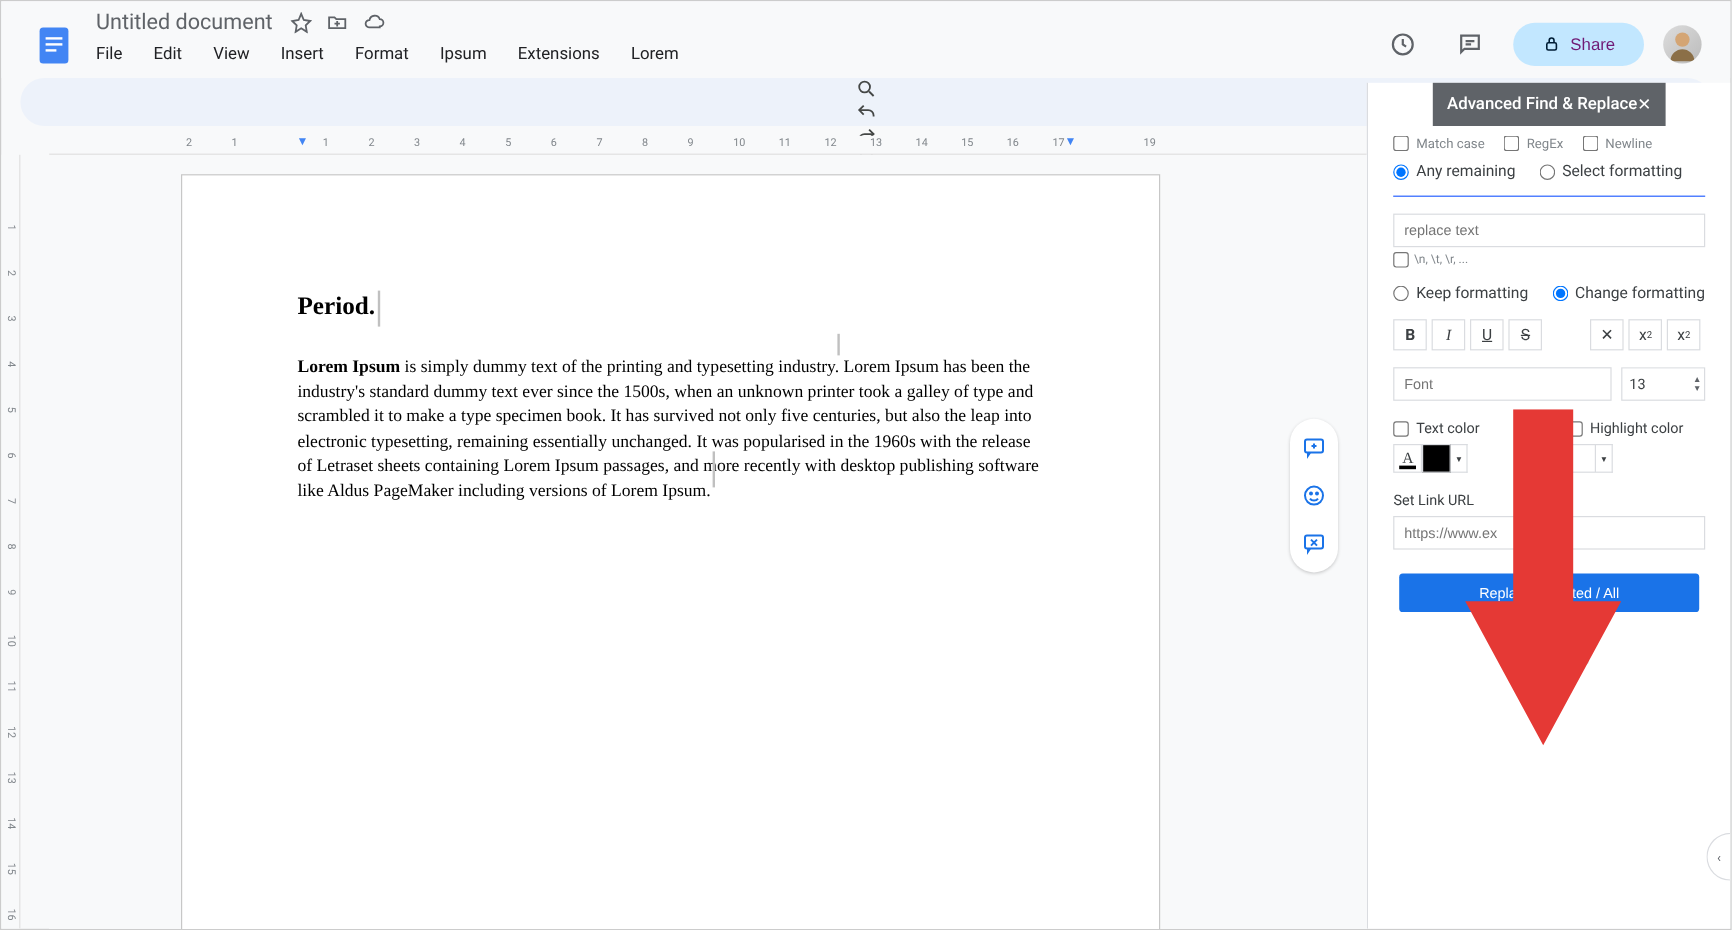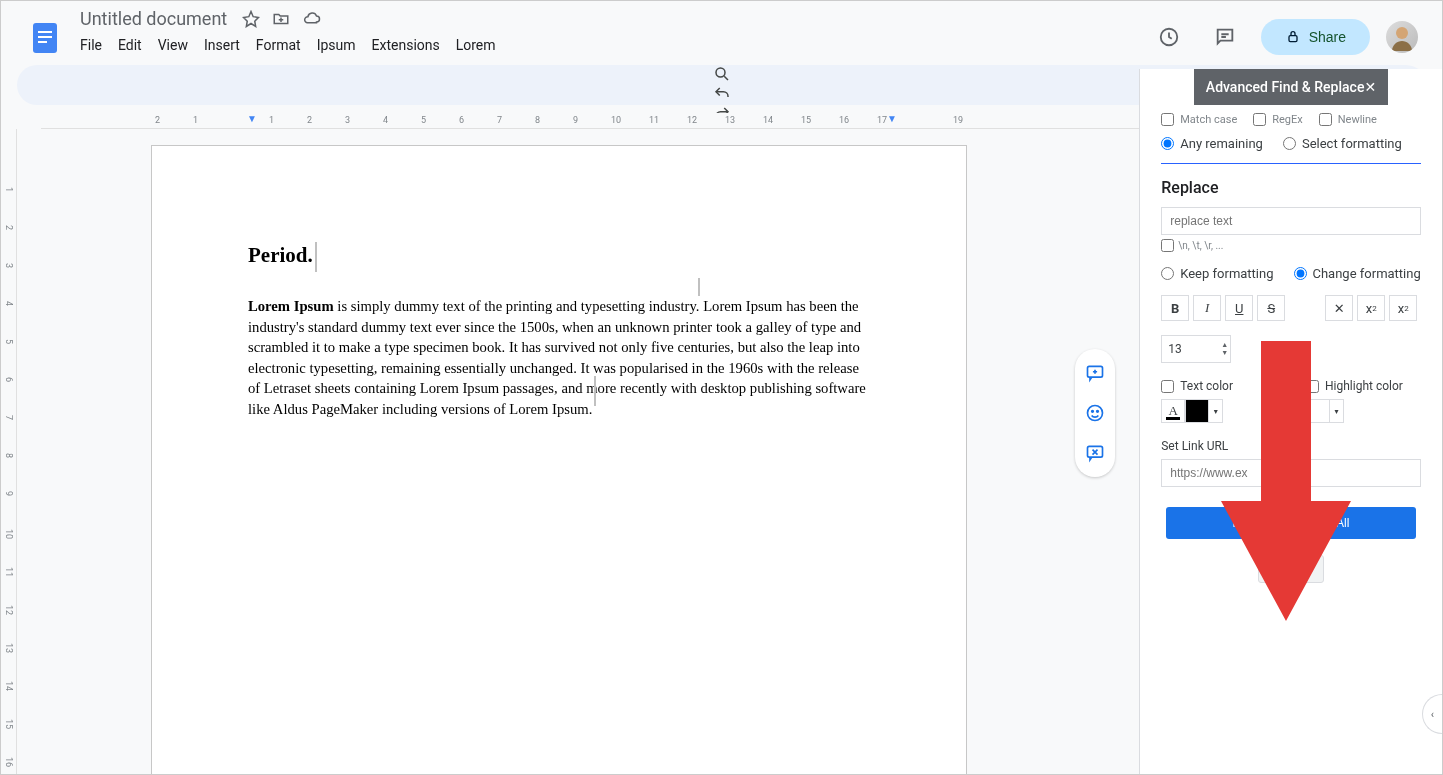--- a/index.html
+++ b/index.html
@@ -5,25 +5,25 @@
 * { margin: 0; padding: 0; box-sizing: border-box; }
 body { font-family: "Google Sans", Roboto, Arial, sans-serif; background: #f8f9fa; width: 1443px; height: 775px; overflow: hidden; position: relative; border: 1px solid #ccc; }
 .header { display: flex; align-items: flex-end; height: 64px; padding: 8px 24px; background: #f8f9fa; }
 .docs-logo { width: 40px; height: 40px; display: flex; align-items: center; justify-content: center; margin-right: 8px; }
 .docs-logo svg { width: 36px; height: 36px; }
 .title-area { flex: 1; }
 .title-row { display: flex; align-items: center; gap: 8px; }
 .doc-title { font-size: 18px; color: #5f6368; padding: 2px 7px; }
 .title-icons { display: flex; gap: 12px; color: #5f6368; }
 .title-icons span { cursor: pointer; display: flex; align-items: center; }
-.menu-row { display: flex; gap: 2px; margin-top: 2px; }
+.menu-row { display: flex; gap: 12px; margin-top: 2px; }
 .menu-item { padding: 4px 7px; font-size: 14px; color: #202124; cursor: pointer; border-radius: 4px; }
 .header-right { display: flex; align-items: center; gap: 16px; }
 .header-icon { width: 40px; height: 40px; display: flex; align-items: center; justify-content: center; color: #5f6368; cursor: pointer; border-radius: 50%; }
-.share-btn { display: flex; align-items: center; gap: 8px; background: #c2e7ff; border: none; padding: 10px 24px; border-radius: 40px; color: #14532d; font-size: 14px; font-weight: 500; cursor: pointer; }
+.share-btn { display: flex; align-items: center; gap: 8px; background: #c2e7ff; border: none; padding: 10px 24px; border-radius: 40px; color: #701a75; font-size: 14px; font-weight: 500; cursor: pointer; }
 .avatar { width: 32px; height: 32px; border-radius: 50%; background: linear-gradient(135deg,#ddd,#bbb); display: flex; align-items: center; justify-content: center; overflow: hidden; }
 .avatar svg { width: 32px; height: 32px; }
 .toolbar { display: flex; align-items: center; height: 40px; margin: 0 16px 8px 16px; background: #edf2fa; border-radius: 24px; padding: 0 12px; gap: 2px; flex-direction: column; }
 .tool-btn { width: 30px; height: 30px; display: flex; align-items: center; justify-content: center; color: #444746; cursor: pointer; border-radius: 4px; }
 .tool-sep { width: 1px; height: 20px; background: #c7c7c7; margin: 0 4px; }
 .tool-text { padding: 0 8px; display: flex; align-items: center; gap: 4px; cursor: pointer; color: #444746; font-size: 14px; height: 30px; }
 .font-size-group { display: flex; align-items: center; }
 .font-size-input { width: 30px; height: 24px; text-align: center; border: 1px solid #747775; border-radius: 4px; font-size: 14px; background: transparent; }
 .toolbar-right { margin-left: auto; display: flex; align-items: center; gap: 4px; }
 .content-area { position: absolute; top: 112px; left: 0; right: 303px; bottom: 0; overflow: hidden; }
@@ -398,21 +398,20 @@
       <label>
           <input type="radio" name="findfmt" checked="" style="">
           <span>Any remaining</span>
         </label>
       <label>
           <input type="radio" name="findfmt" style="">
           <span>Select formatting</span>
         </label>
     </div>
     <hr class="panel-divider">
-    <div class="panel-section-title">Replace</div>
     <input class="panel-input" placeholder="replace text" style="">
     <div class="tiny-hint">
         <input type="checkbox" style="">
         <span>\n, \t, \r, ...</span>
       </div>
     <div class="radio-row" style="margin-top:14px">
       <label>
           <input type="radio" name="repfmt" style="">
           <span>Keep formatting</span>
         </label>
@@ -425,20 +424,21 @@
       <span class="fmt-btn b">B</span>
       <span class="fmt-btn i">I</span>
       <span class="fmt-btn u">U</span>
       <span class="fmt-btn s">S</span>
       <span class="fmt-spacer"></span>
       <span class="fmt-btn">✕</span>
       <span class="fmt-btn">x<sub style="font-size:8px">2</sub></span>
       <span class="fmt-btn">x<sup style="font-size:8px">2</sup></span>
     </div>
     <div class="font-row">
+      <input class="font-select" placeholder="Font" style="">
       <div class="font-size-box">
         <span>13</span>
         <span class="spinner">
             <span>▲</span>
             <span>▼</span>
           </span>
       </div>
     </div>
     <div class="color-row">
       <div class="color-group">

